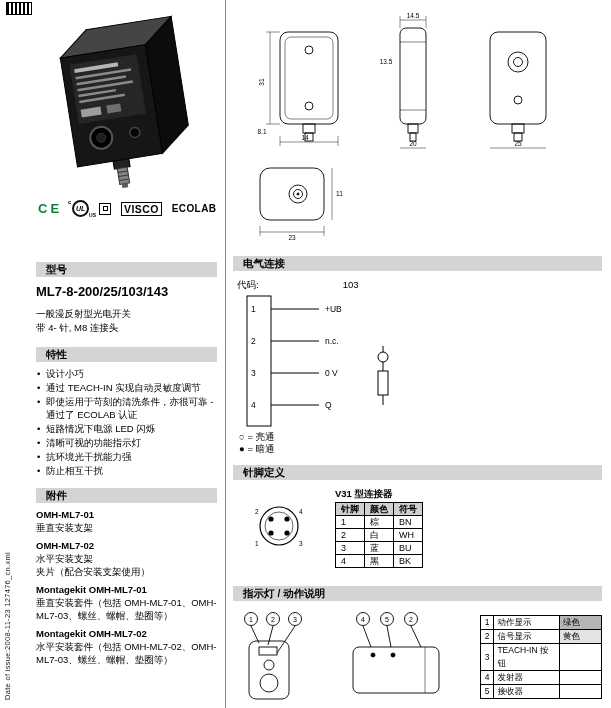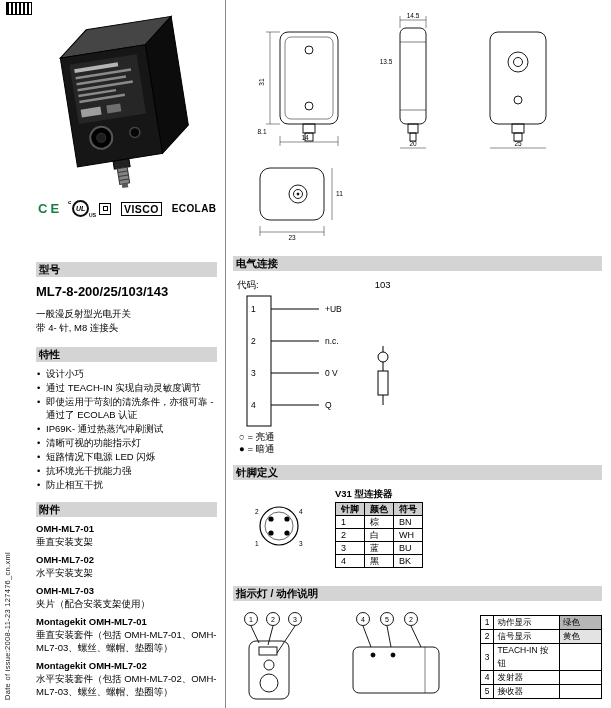--- a/index.html
+++ b/index.html
@@ -30,34 +30,34 @@
   .logo-ul .c  { position:absolute; left:-6px; top:-3px;  font-size:6px; font-style:normal; font-weight:bold; }
   .logo-ul .us { position:absolute; right:-9px; bottom:-3px; font-size:5px; font-style:normal; font-weight:bold; }
   .logo-sq { width:12px; height:12px; border:1.5px solid #000; display:flex; align-items:center; justify-content:center; }
   .logo-sq .in { width:5px; height:5px; border:1px solid #000; }
   .logo-visco { font-weight:bold; font-size:10.5px; border:1.5px solid #000; padding:0 2px; letter-spacing:.4px; }
   .logo-ecolab { font-weight:bold; font-size:10px; letter-spacing:.4px; }
 
   .col-left  { position:absolute; left:36px;  top:262px; width:181px; font-size:9.5px; line-height:13px; }
   .col-right { position:absolute; left:233px; top:256px; width:369px; font-size:9.5px; line-height:13px; }
 
-  .sec-h { background:#d4d4d4; font-weight:bold; font-size:10.5px; line-height:13px; padding:1px 3px; }
+  .sec-h { background:#d4d4d4; font-weight:bold; font-size:10.5px; line-height:13px; padding:1px 10px; }
 
   .model-name { font-weight:bold; font-size:13px; margin:8px 0 9px; }
   .model-desc { margin:1px 0; }
 
   .feat-head { margin-top:13px; }
   .feat { position:relative; padding-left:10px; margin:1px 0; }
   .feat::before { content:"•"; position:absolute; left:1px; top:0; }
 
   .acc-head { margin-top:11px; }
   .acc-t { font-weight:bold; margin-top:5px; }
 
   .code-row { display:flex; margin:7px 0 0 4px; }
-  .code-val { margin-left:116px; }
+  .code-val { margin-left:84px; }
   .elec-svg { display:block; }
   .legend { margin:0 0 10px 6px; }
   .legend div { line-height:12px; }
 
   .pindef-body { position:relative; height:94px; margin-bottom:12px; }
   .v31 { position:absolute; left:102px; top:7px; font-weight:bold; font-size:9.5px; }
   .conn-svg { position:absolute; left:10px; top:14px; }
   .pin-table { position:absolute; left:102px; top:22px; border-collapse:collapse; font-size:9px; }
   .pin-table th, .pin-table td { border:1px solid #000; padding:0 5px; line-height:12px; text-align:left; }
   .pin-table th { background:#cfcfcf; font-weight:bold; }
@@ -186,33 +186,31 @@
     <div class="sec-h">型号</div>
     <div class="model-name">ML7-8-200/25/103/143</div>
     <div class="model-desc">一般漫反射型光电开关</div>
     <div class="model-desc">带 4- 针, M8 连接头</div>
 
     <div class="sec-h feat-head">特性</div>
     <div style="margin-top:5px;">
       <div class="feat"><span>设计小巧</span></div>
       <div class="feat"><span>通过 TEACH-IN 实现自动灵敏度调节</span></div>
       <div class="feat"><span>即使运用于苛刻的清洗条件，亦很可靠 - 通过了 ECOLAB 认证</span></div>
-      <div class="feat"><span>IP69K- 通过热蒸汽冲刷测试</span></div>
+      <div class="feat"><span>短路情况下电源 LED 闪烁</span></div>
       <div class="feat"><span>清晰可视的功能指示灯</span></div>
-      <div class="feat"><span>短路情况下电源 LED 闪烁</span></div>
       <div class="feat"><span>抗环境光干扰能力强</span></div>
       <div class="feat"><span>防止相互干扰</span></div>
     </div>
 
     <div class="sec-h acc-head">附件</div>
     <div class="acc-t">OMH-ML7-01</div>
     <div class="acc-d">垂直安装支架</div>
     <div class="acc-t">OMH-ML7-02</div>
     <div class="acc-d">水平安装支架</div>
-    <div class="acc-t">OMH-ML7-03</div>
     <div class="acc-d">夹片（配合安装支架使用）</div>
     <div class="acc-t">Montagekit OMH-ML7-01</div>
     <div class="acc-d">垂直安装套件（包括 OMH-ML7-01、OMH-ML7-03、螺丝、螺帽、垫圈等）</div>
     <div class="acc-t">Montagekit OMH-ML7-02</div>
     <div class="acc-d">水平安装套件（包括 OMH-ML7-02、OMH-ML7-03、螺丝、螺帽、垫圈等）</div>
   </div>
 
   <div class="col-right">
 
     <div class="sec-h">电气连接</div>

